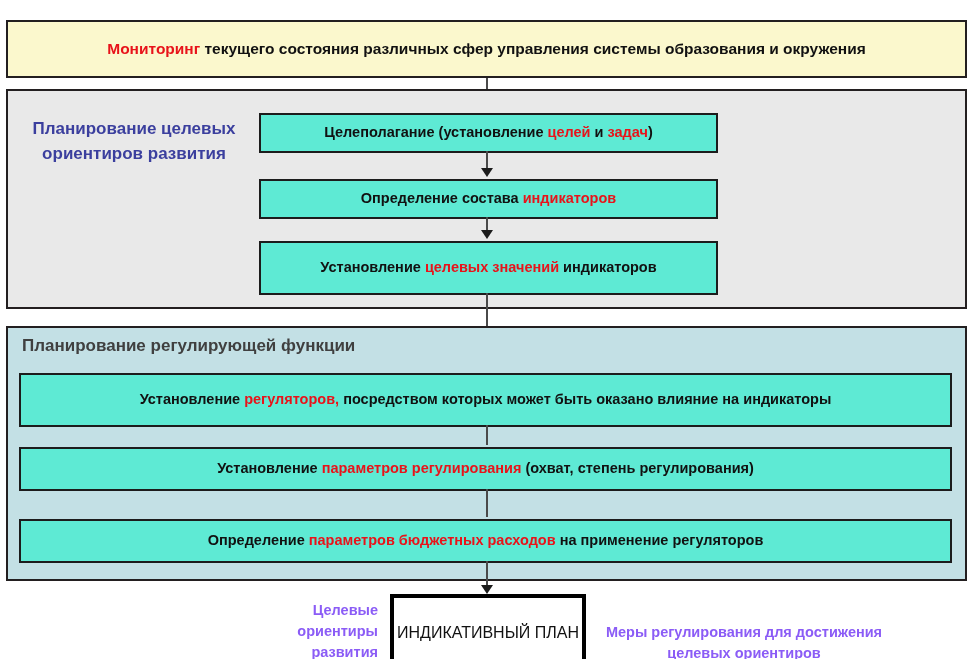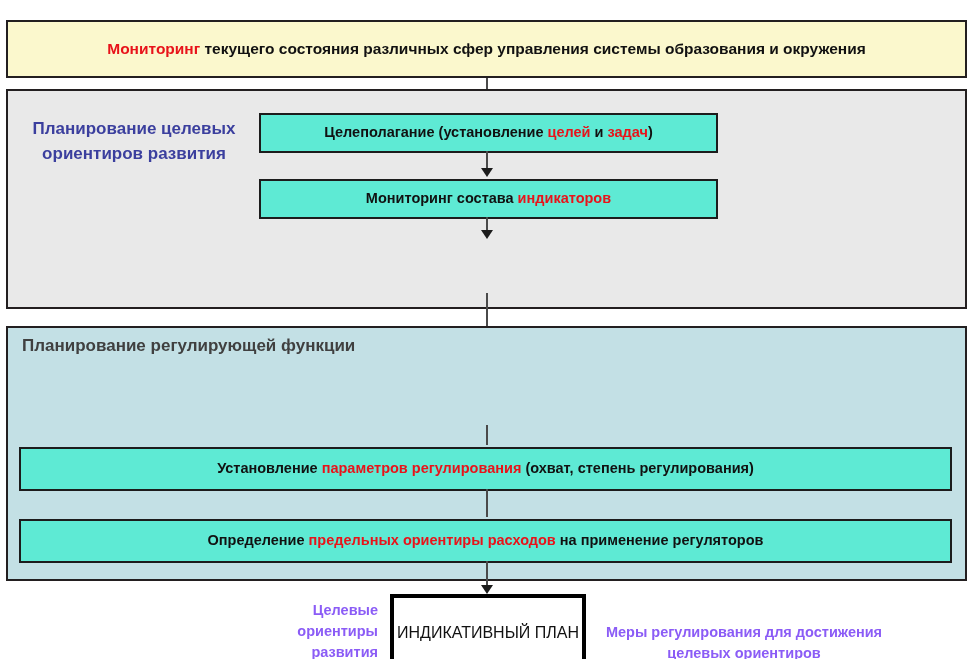--- a/index.html
+++ b/index.html
@@ -174,49 +174,59 @@
     <div class="planning-side-title">Планирование целевых ориентиров развития</div>
 
     <div class="box box-goal">
       <div>
         <span>Целеполагание (установление </span><span class="red">целей</span><span> и </span><span class="red">задач</span><span>)</span>
       </div>
     </div>
 
     <div class="box box-compose">
       <div>
-        <span>Мониторинг состава </span><span class="red">индикаторов</span>
-      </div>
-    </div>
-
+        <span>Определение состава </span><span class="red">индикаторов</span>
+      </div>
+    </div>
+
+    <div class="box box-values">
+      <div>
+        <span>Установление </span><span class="red">целевых значений</span><span> индикаторов</span>
+      </div>
+    </div>
   </div>
 
   <div class="conn" style="left:486px; top:135px; height:20px;"></div>
   <div class="arrowhead" style="left:481px; top:152px;"></div>
 
   <div class="conn" style="left:486px; top:201px; height:18px;"></div>
   <div class="arrowhead" style="left:481px; top:214px;"></div>
 
   <div class="conn" style="left:486px; top:277px; height:72px;"></div>
   <div class="arrowhead" style="left:481px; top:346px;"></div>
 
   <div class="panel panel-regulating">
 
     <div class="regulating-title">Планирование регулирующей функции</div>
 
+    <div class="box box-reg">
+      <div>
+        <span>Установление </span><span class="red">регуляторов,</span><span> посредством которых может быть оказано влияние на индикаторы</span>
+      </div>
+    </div>
 
     <div class="box box-params">
       <div>
         <span>Установление </span><span class="red">параметров регулирования</span><span> (охват, степень регулирования)</span>
       </div>
     </div>
 
     <div class="box box-budget">
       <div>
-        <span>Определение </span><span class="red">предельных ориентиры расходов</span><span> на применение регуляторов</span>
+        <span>Определение </span><span class="red">параметров бюджетных расходов</span><span> на применение регуляторов</span>
       </div>
     </div>
   </div>
 
   <div class="conn" style="left:486px; top:409px; height:20px;"></div>
   <div class="conn" style="left:486px; top:473px; height:28px;"></div>
 
   <div class="conn" style="left:486px; top:545px; height:26px;"></div>
   <div class="arrowhead" style="left:481px; top:569px;"></div>
 

